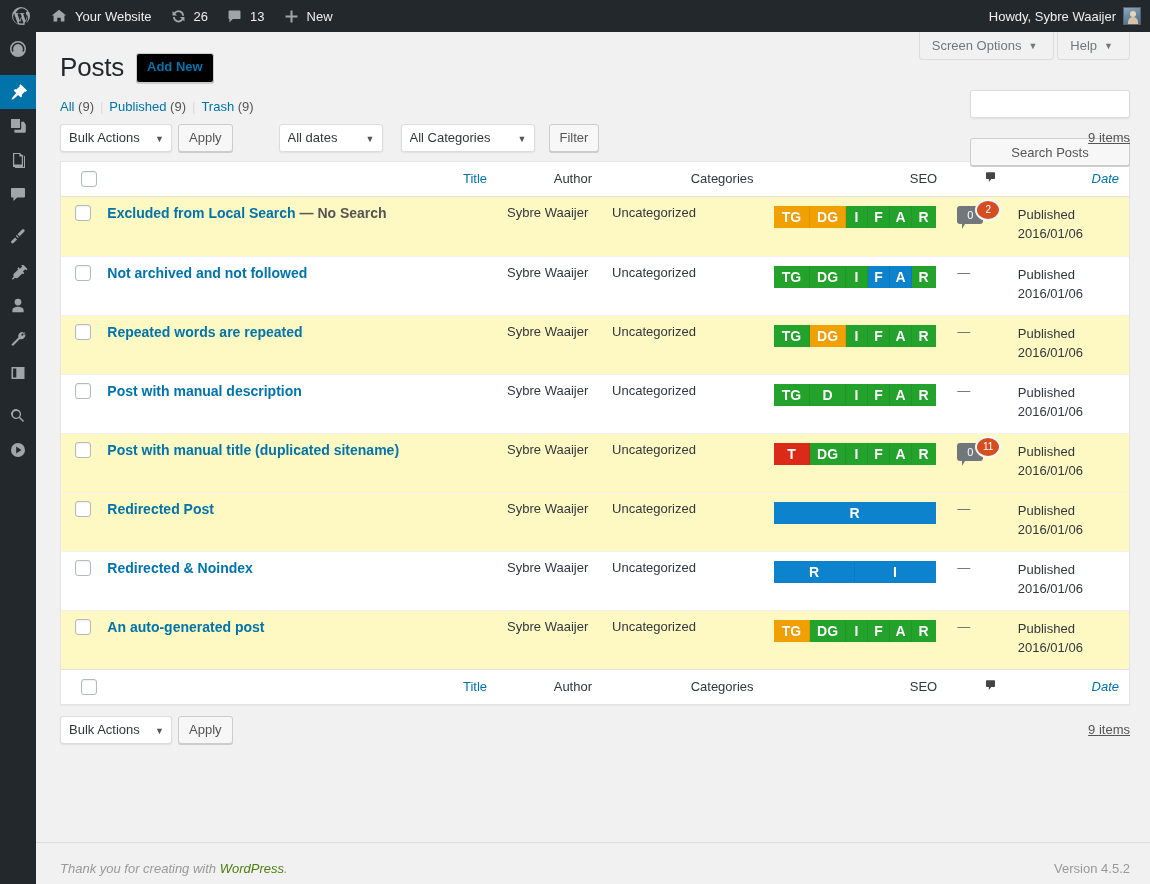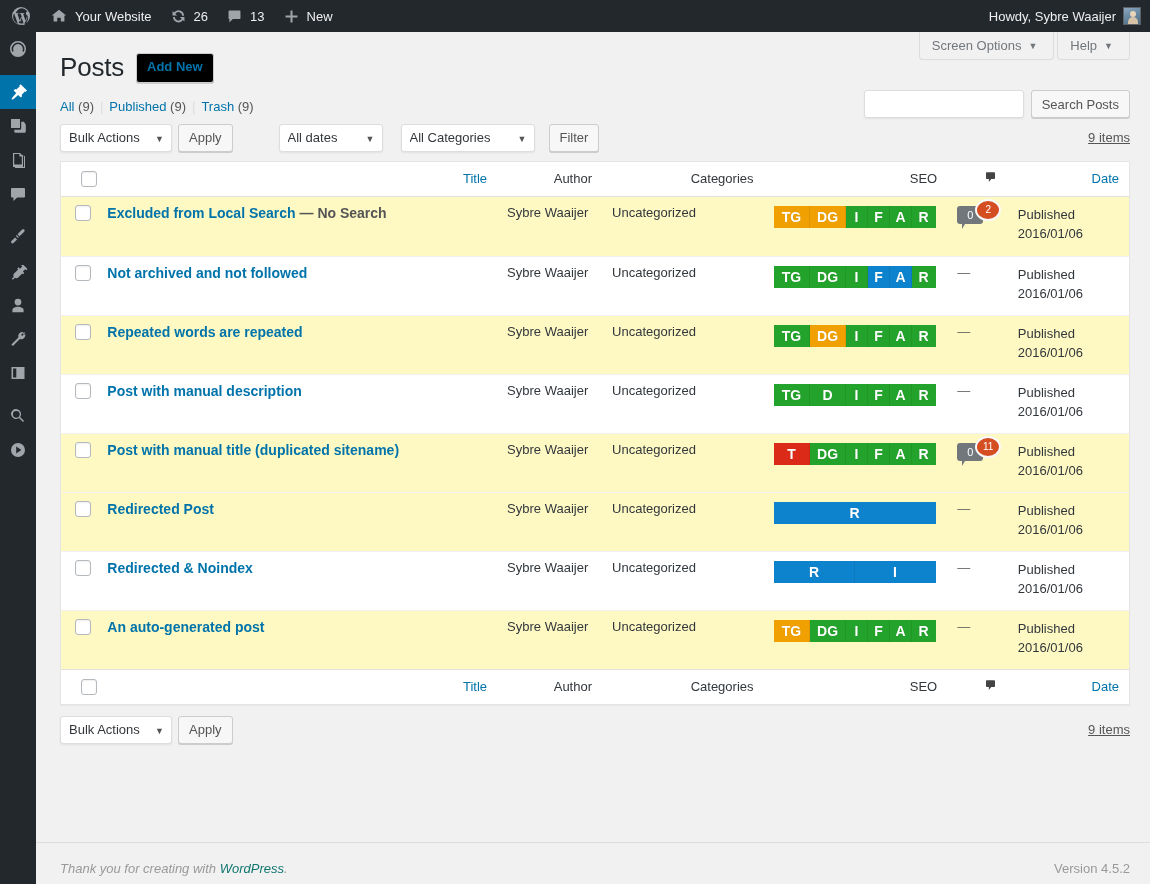--- a/index.html
+++ b/index.html
@@ -119,21 +119,21 @@
     border: 1px solid #ccc; border-radius: 3px; padding: 0 10px; cursor: pointer;
     font-family: "Liberation Sans", sans-serif; box-shadow: 0 1px 0 #ccc;
   }
   #filter-btn { margin-left: 8px; }
   .displaying-num {
     margin-left: auto; font-size: 13px; color: #555; text-decoration: underline;
   }
 
   
   #search-box {
-    position: absolute; right: 20px; top: 58px; display: flex; gap: 7px;
+    position: absolute; right: 20px; top: 58px; display: flex; gap: 20px; flex-direction: column;
   }
   #post-search-input {
     width: 160px; height: 28px; border: 1px solid #ddd; border-radius: 3px;
     padding: 0 8px; font-size: 13px; font-family: "Liberation Sans", sans-serif;
     color: #32373c; background: #fff; box-shadow: 0 1px 2px rgba(0,0,0,.07);
   }
 
   
   table.wp-list-table {
     width: 100%; border-collapse: separate; border-spacing: 0;
@@ -156,21 +156,21 @@
     width: 16px; height: 16px; border: 1px solid #b4b9be; border-radius: 3px;
     background: #fff; display: inline-block; cursor: pointer;
     box-shadow: inset 0 1px 2px rgba(0,0,0,.07); vertical-align: middle;
   }
 
   .col-title { width: 396px; }
   .col-author { width: 104px; }
   .col-cats { width: 160px; }
   .col-seo { width: 178px; }
   .col-comments { width: 60px; }
-  .col-date { width: 120px; }
+  .col-date { width: 120px; font-style: italic; }
 
   .wp-list-table tbody td {
     padding: 8px 10px; vertical-align: top; color: #32373c;
     border-top: 1px solid #f1f1f1;
   }
   .wp-list-table tbody tr { height: 59px; }
   .wp-list-table tbody tr.alt { background: #fef9c3; }
   .wp-list-table tbody tr:first-child td { border-top: none; }
 
   .row-title {
@@ -216,21 +216,21 @@
   tr.alt .cbadge { border-color: #f9f9f9; }
 
   
   #wpfooter {
     position: absolute; bottom: 0; left: 36px; width: 1114px;
     padding: 10px 20px 0 24px; font-size: 13px; color: #999;
     border-top: 1px solid #ddd; height: 42px;
     display: flex; align-items: center;
   }
   #footer-left { font-style: italic; }
-  #footer-left a { color: #0f766e; text-decoration: none; cursor: pointer; }
+  #footer-left a { color: #4d7c0f; text-decoration: none; cursor: pointer; }
   #footer-right { margin-left: auto; font-style: normal; }
 </style>
 </head>
 <body>
 
 <div id="adminbar">
   <div class="ab-item" id="ab-logo">
     <span class="ab-ico">
       <svg width="20" height="20" viewBox="0 0 20 20">
           <path fill="#a0a5aa" d="M10 1a9 9 0 100 18 9 9 0 000-18zm0 1.2a7.8 7.8 0 016.55 3.57h-.4c-.74 0-1.27.65-1.27 1.34 0 .62.36 1.15.74 1.77.29.51.62 1.16.62 2.1 0 .65-.25 1.4-.58 2.46l-.76 2.54-2.75-8.2c.46-.02.87-.07.87-.07.41-.05.36-.65-.05-.63 0 0-1.23.1-2.03.1-.75 0-2.01-.1-2.01-.1-.41-.02-.46.6-.05.63 0 0 .39.05.8.07l1.18 3.25-1.67 5-2.78-8.25c.46-.02.87-.07.87-.07.41-.05.36-.65-.05-.63 0 0-1.23.1-2.03.1-.14 0-.31 0-.49-.01A7.79 7.79 0 0110 2.2zM3.02 7.2l3.92 10.74A7.8 7.8 0 013.02 7.2zm7.2 3.5l2.35 6.44a7.8 7.8 0 01-4.83-.13l2.48-6.31zm5.92-2.1a7.8 7.8 0 01-2.94 10.2l2.4-6.94c.45-1.12.6-2.02.6-2.82 0-.16 0-.3-.02-.44z"></path>

